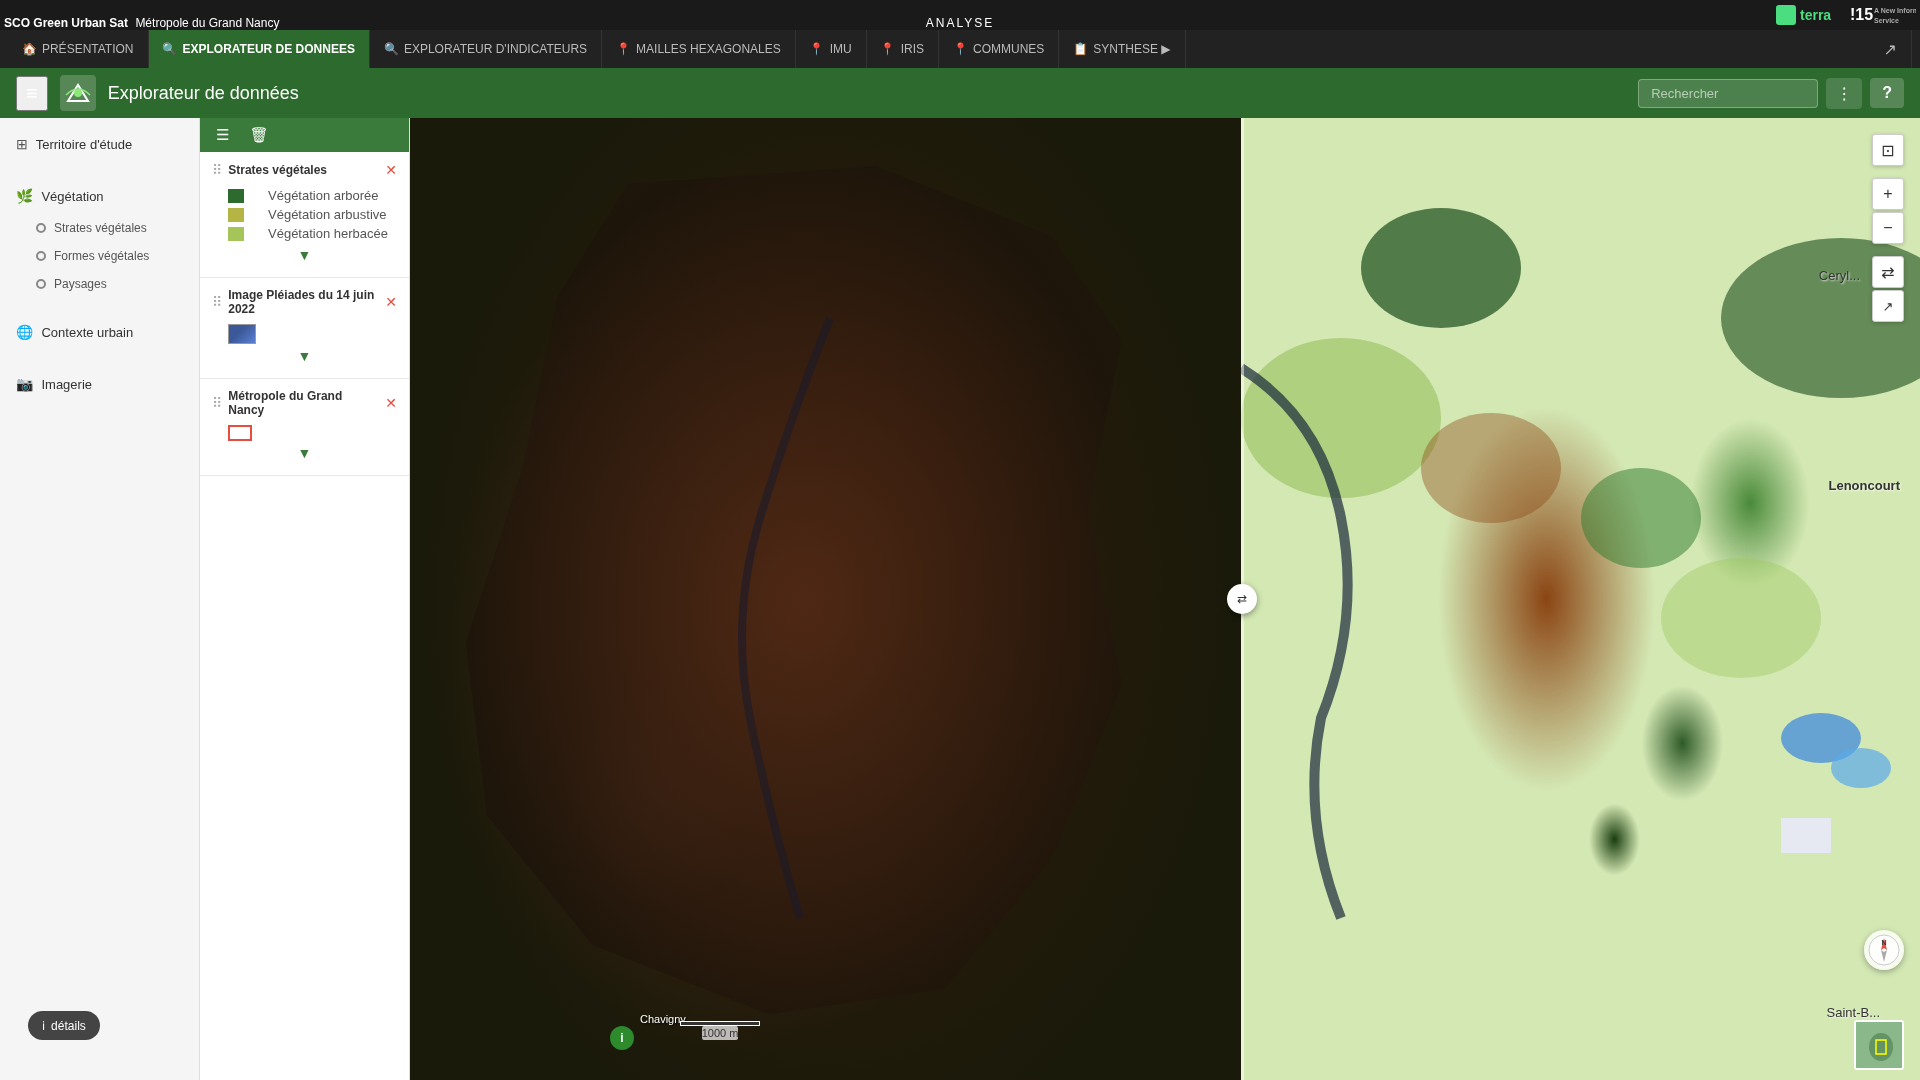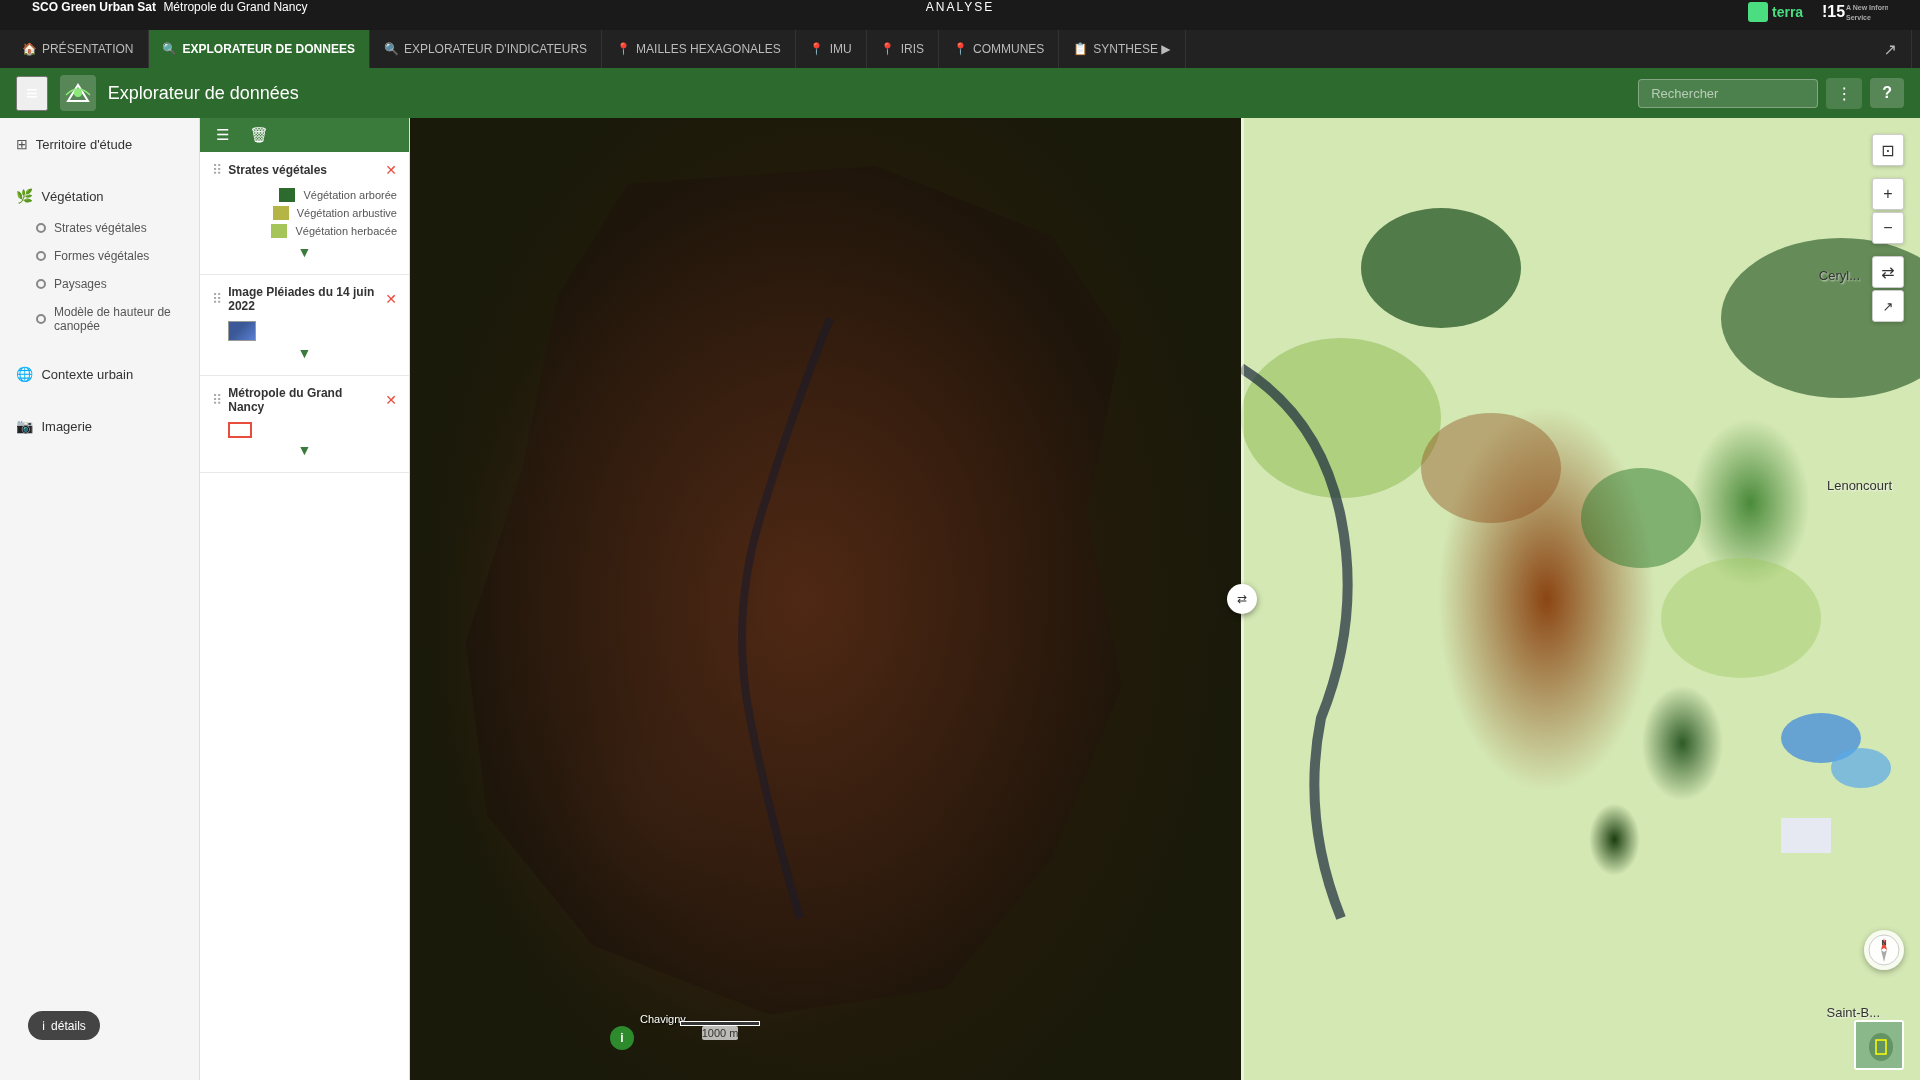--- a/index.html
+++ b/index.html
@@ -3,23 +3,23 @@
   <meta charset="utf-8">
   <style>
     * { margin: 0; padding: 0; box-sizing: border-box; }
     body { font-family: 'Segoe UI', Arial, sans-serif; width: 1920px; height: 1080px; overflow: hidden; background: #1a1a1a; }
 
     
     #top-bar {
       height: 30px;
       background: #1a1a1a;
       display: flex;
-      align-items: flex-start;
+      align-items: flex-end;
       justify-content: space-between;
-      padding: 0 32px;
+      padding: 0 4px;
       color: #ccc;
       font-size: 12px;
     }
     #top-bar .title { color: #fff; font-size: 12px; }
     #top-bar .title b { font-weight: 700; }
     #top-bar .analyse { color: #fff; font-size: 12px; letter-spacing: 2px; position: absolute; left: 50%; transform: translateX(-50%); }
     #top-bar .logo { color: #4ade80; font-size: 13px; font-weight: bold; }
 
     
     #nav-bar {
@@ -188,25 +188,24 @@
     .legend-layer-title {
       flex: 1;
       font-size: 12px;
       font-weight: 600;
       color: #333;
     }
     .close-btn { color: #e74c3c; cursor: pointer; font-size: 14px; background: none; border: none; }
     .legend-item {
       display: flex;
       align-items: center;
-      gap: 8px;
+      gap: 24px;
       padding: 2px 0 2px 16px;
-      font-size: 11px;
+      font-size: 13px;
       color: #555;
-      justify-content: flex-end;
     }
     .legend-color {
       width: 16px;
       height: 14px;
       flex-shrink: 0;
     }
     .legend-expand {
       text-align: center;
       padding: 4px;
       color: #3a7a3a;
@@ -529,24 +528,20 @@
         <span>Strates végétales</span>
       </div>
       <div class="sidebar-item">
         <span class="radio-dot"></span>
         <span>Formes végétales</span>
       </div>
       <div class="sidebar-item">
         <span class="radio-dot"></span>
         <span>Paysages</span>
       </div>
-      <div class="sidebar-item">
-        <span class="radio-dot"></span>
-        <span>Modèle de hauteur de canopée</span>
-      </div>
     </div>
 
     <div class="sidebar-section">
       <div class="sidebar-section-header">
         <span class="sidebar-section-icon">🌐</span>
         <span>Contexte urbain</span>
       </div>
     </div>
 
     <div class="sidebar-section">
@@ -645,21 +640,21 @@
 
           <path d="M 0,250 Q 80,300 100,400 Q 120,500 80,600 Q 60,700 100,800" stroke="#1a2a3a" stroke-width="10" fill="none" opacity="0.7"></path>
 
           <ellipse cx="580" cy="620" rx="40" ry="25" fill="#4a90d9" opacity="0.8"></ellipse>
           <ellipse cx="620" cy="650" rx="30" ry="20" fill="#5aaae9" opacity="0.7"></ellipse>
 
           <rect x="540" y="700" width="50" height="35" fill="#e8e8f8" opacity="0.9"></rect>
         </svg>
 
         <span class="map-label-dark" style="right:60px; top:150px;">Ceryl...</span>
-        <span class="map-label-dark" style="right:28px; top:360px;">Lenoncourt</span>
+        <span class="map-label-dark" style="right:20px; top:360px;font-weight:bold;">Lenoncourt</span>
         <span class="map-label-dark" style="right:40px; bottom:60px;margin-left:30px;">Saint-B...</span>
       </div>
 
       <span class="map-label" style="left:230px; bottom:55px;margin-top:28px;">Chavigny</span>
 
       <div class="split-divider">
         <div class="split-handle">⇄</div>
       </div>
 
       <div style="position:absolute; bottom:40px; left:270px; display:flex; flex-direction:column; align-items:center; z-index:20;">

